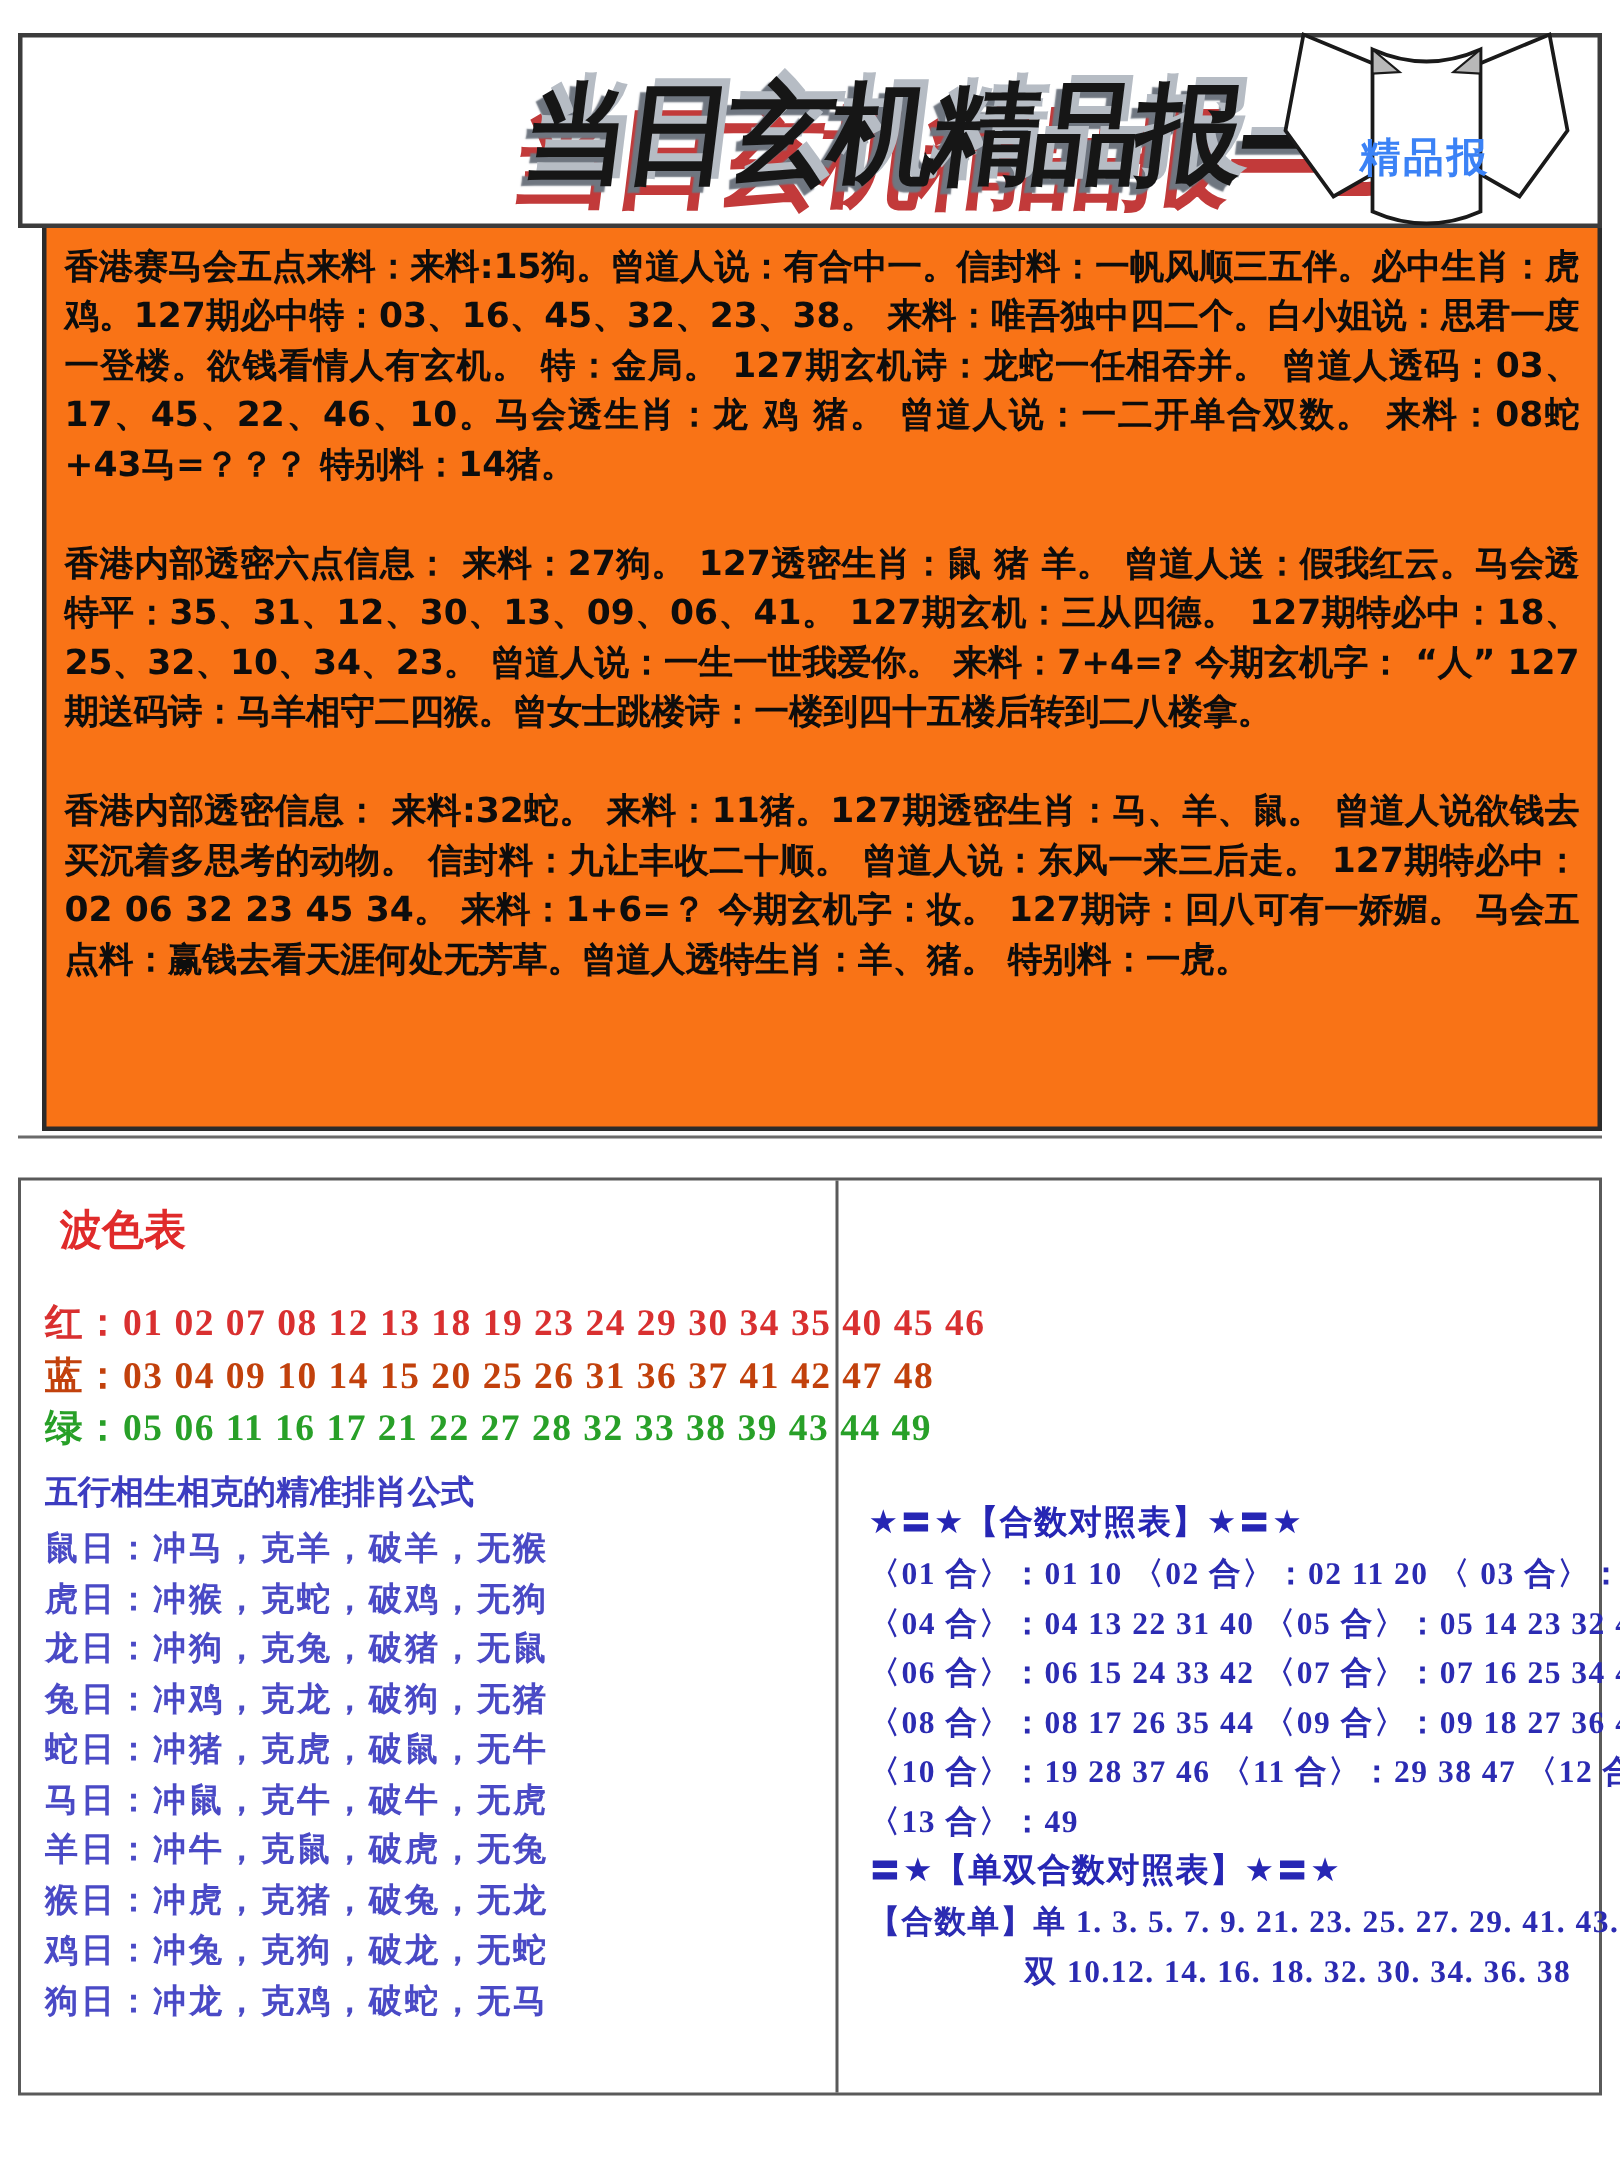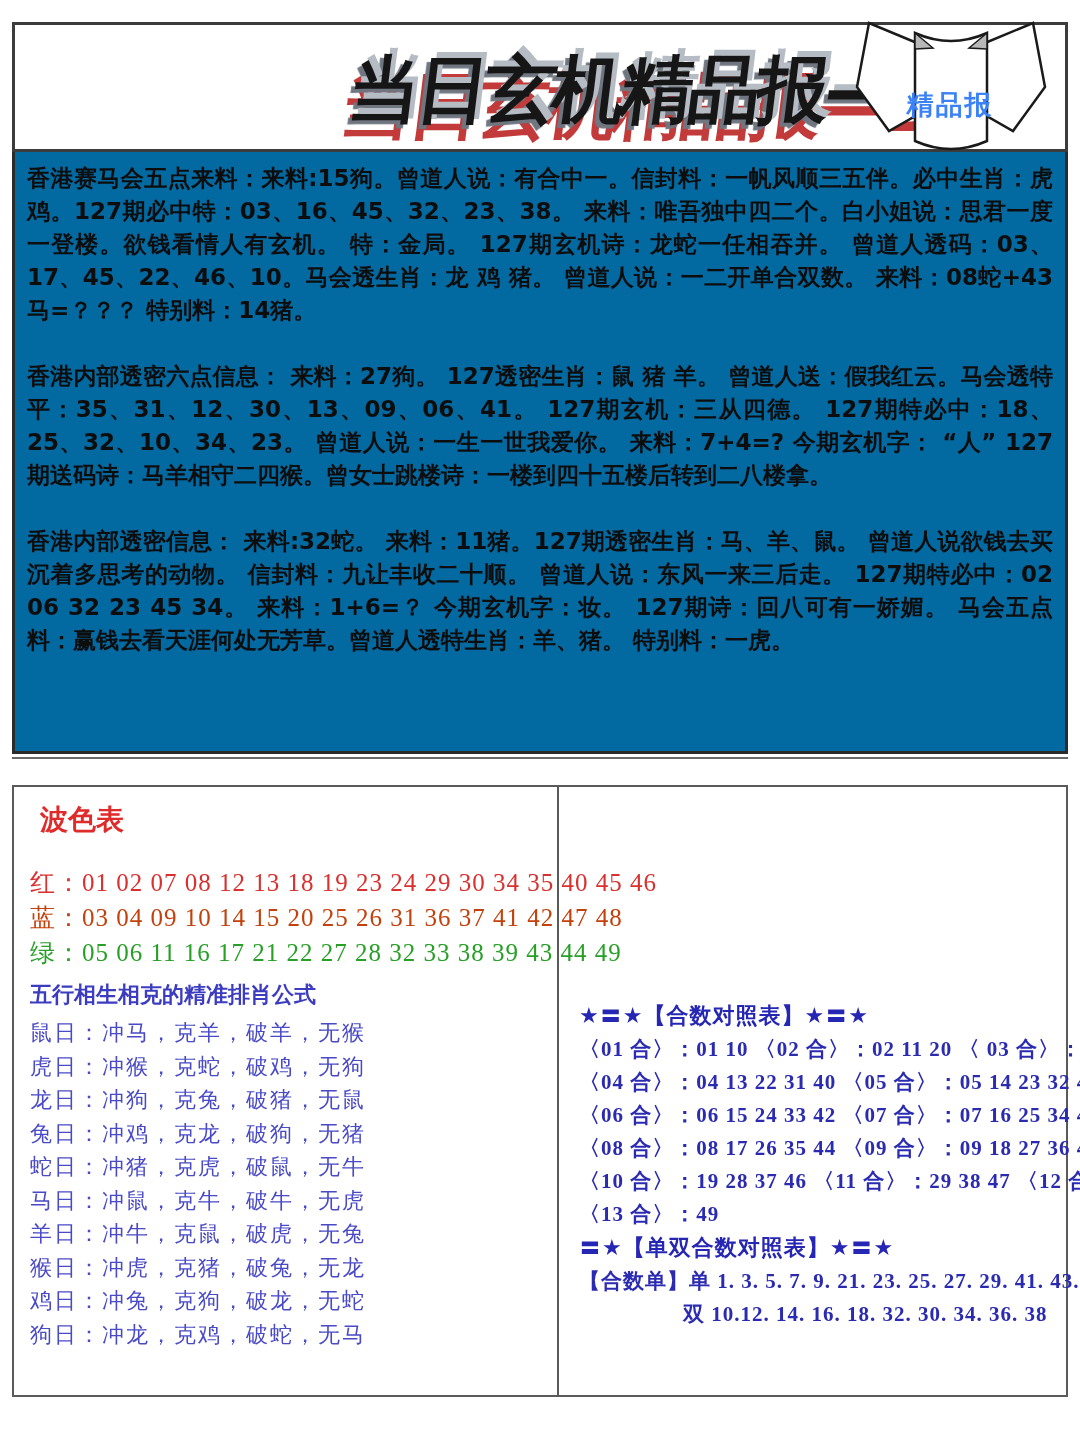--- a/index.html
+++ b/index.html
@@ -35,21 +35,22 @@
     text-align: center; color: #3b82f6; font-size: 27px; font-weight: bold;
     letter-spacing: 2px; z-index: 6;
   }
 
   
   .main-box {
     margin-top: -3px;
     min-height: 605px;
     border: 3px solid #2b2b2b;
     padding: 10px 12px 6px 12px;
-    background: #0369a1;
+    background: #f97316;
+    margin-left: 16px;
   }
   .main-box p {
     font-size: 23px; font-weight: bold; color: #0d0d0d;
     line-height: 33px; text-align: justify;
     margin-bottom: 33px;
   }
   .main-box p:last-child { margin-bottom: 0; }
   .rule2 { border-top: 2px solid #6a6a6a; margin-top: 3px; }
 
   
@@ -59,33 +60,33 @@
     display: flex;
     height: 612px;
     background: #fff;
   }
   .left-col  { width: 545px; border-right: 2px solid #5a5a5a; padding: 10px 0 0 16px; }
   .right-col { flex: 1; padding: 212px 6px 0 20px; }
 
   .bose-title { color: #e02b2b; font-size: 28px; font-weight: bold; margin: 4px 0 26px 10px; }
   .bose-row {
     font-family: "Liberation Serif", serif;
-    font-weight: normal; font-size: 25px; line-height: 35px; letter-spacing: 1px;
+    font-weight: bold; font-size: 25px; line-height: 35px; letter-spacing: 1px;
     white-space: nowrap;
     text-align: right;
   }
   .c-red   { color: #d93030; }
   .c-blue  { color: #c2410c; }
   .c-green { color: #28a028; }
 
   .wx-title {
     color: #3c3cc0; font-size: 22px; font-weight: bold;
     margin: 10px 12px 6px 0;
   }
-  .wx-row { color: #4a4ac6; font-size: 22px; font-weight: 400; line-height: 33.5px; letter-spacing: 2px; }
+  .wx-row { color: #4a4ac6; font-size: 22px; font-weight: 700; line-height: 33.5px; letter-spacing: 2px; }
 
   .hs-title { color: #2626b4; font-size: 22px; font-weight: bold; line-height: 34px; letter-spacing: 1px; }
   .hs-line  {
     color: #2b2bb2; font-size: 21px; font-weight: bold; line-height: 33px;
     font-family: "Liberation Serif", serif; letter-spacing: 1px; white-space: nowrap;
   }
   .ds-title { color: #2626b4; font-size: 22px; font-weight: bold; line-height: 34px; letter-spacing: 1px; }
   .ds-line  {
     color: #2b2bb2; font-size: 21px; font-weight: bold; line-height: 33px;
     font-family: "Liberation Serif", serif; letter-spacing: 1px; white-space: nowrap;

